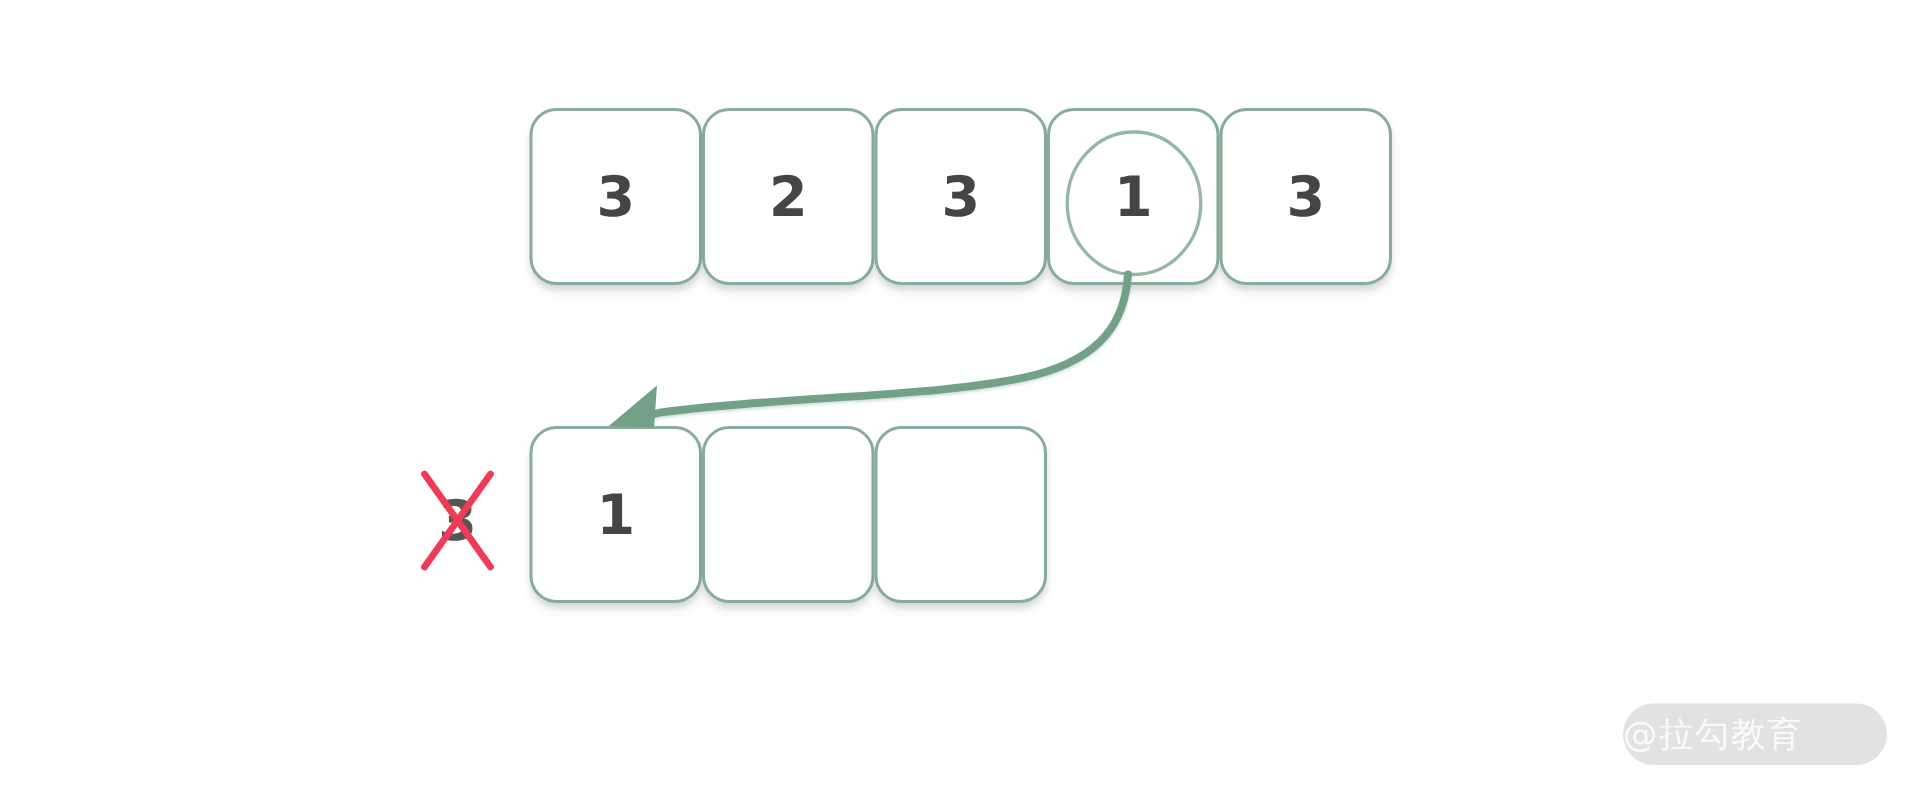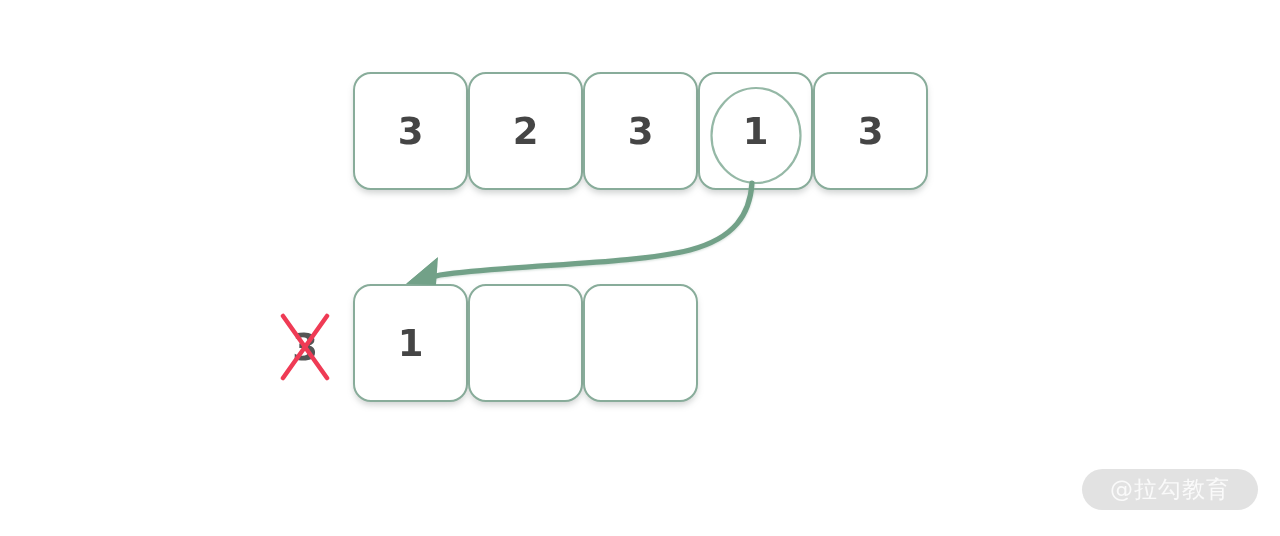--- a/index.html
+++ b/index.html
@@ -89,21 +89,21 @@
   .watermark {
     position: absolute;
     left: 1082px;
     top: 469px;
     width: 176px;
     height: 41px;
     background: #e2e2e2;
     border-radius: 21px;
     display: flex;
     align-items: center;
-    justify-content: center;
+    justify-content: flex-start;
   }
   .watermark span {
     color: #fafafa;
     font-size: 23px;
     font-family: "DejaVu Sans", sans-serif;
     letter-spacing: 1px;
     user-select: none;
   }
 </style>
 </head>

